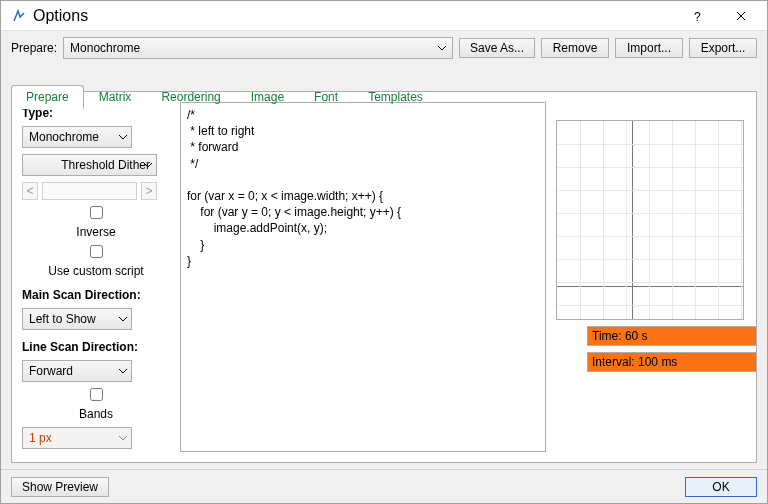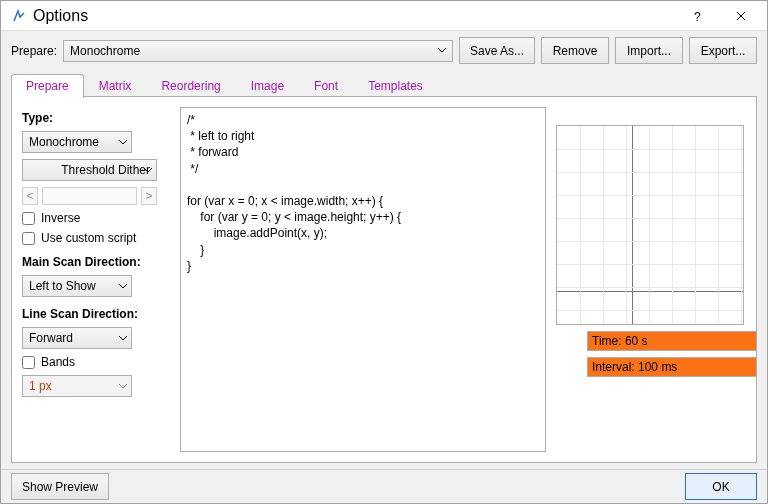--- a/index.html
+++ b/index.html
@@ -6,35 +6,35 @@
   body { margin: 0; background: #fff; }
   .window { width: 768px; height: 504px; border: 1px solid #a0a0a0; background: #f0f0f0; display: flex; flex-direction: column; }
   .titlebar { height: 30px; background: #fff; display: flex; align-items: center; padding: 0 4px; border-bottom: 1px solid #e0e0e0; }
   .titlebar .app-icon { width: 16px; height: 16px; margin: 0 6px; }
   .titlebar .title { flex: 1; font-size: 16px; color: #000; }
   .titlebar .winbtn { width: 44px; height: 28px; display: flex; align-items: center; justify-content: center; color: #000; }
   .toolbar { padding: 6px 10px; display: flex; align-items: center; gap: 6px; }
   .toolbar label { color: #000; }
   .preset-combo { flex: 1; height: 22px; background: linear-gradient(#f7f7f7,#e8e8e8); border: 1px solid #adadad; display: flex; align-items: center; padding: 0 6px; position: relative; }
   .preset-combo .arrow { position: absolute; right: 6px; }
-  .btn { height: 27px; min-width: 68px; padding: 0 10px; background: linear-gradient(#f7f7f7,#e6e6e6); border: 1px solid #adadad; display: inline-flex; align-items: center; justify-content: center; color: #000; }
+  .btn { height: 20px; min-width: 68px; padding: 0 10px; background: linear-gradient(#f7f7f7,#e6e6e6); border: 1px solid #adadad; display: inline-flex; align-items: center; justify-content: center; color: #000; }
   .tabs { display: flex; padding: 0 10px; margin-top: 2px; }
-  .tab { padding: 4px 14px 5px; border: 1px solid transparent; border-bottom: none; color: #a21caf; position: relative; top: 2px; background: transparent; }
+  .tab { padding: 4px 14px 5px; border: 1px solid transparent; border-bottom: none; color: #15803d; position: relative; top: 18px; background: transparent; }
   .tab.active { background: #fff; border-color: #adadad; border-top-left-radius: 3px; border-top-right-radius: 3px; z-index: 2; }
   .tabpanel { flex: 1; margin: 0 10px 6px; background: #fff; border: 1px solid #adadad; padding: 10px; display: flex; gap: 10px; overflow: hidden; }
   .leftcol { width: 148px; display: flex; flex-direction: column; gap: 6px; }
   .leftcol .heading { font-weight: bold; color: #000; margin-top: 4px; }
   .combo { height: 22px; width: 110px; background: linear-gradient(#f7f7f7,#e8e8e8); border: 1px solid #adadad; display: flex; align-items: center; padding: 0 6px; position: relative; }
   .combo .arrow { position: absolute; right: 4px; }
   .combo.w135 { width: 135px; justify-content: flex-end; }
   .combo.disabled { color: #c2410c; background: #f3f3f3; }
   .slider-row { display: flex; gap: 4px; align-items: center; width: 135px; }
   .slider-btn { width: 16px; height: 18px; border: 1px solid #d0d0d0; background: #f7f7f7; display:flex; align-items:center; justify-content:center; color:#999; font-size:10px; }
   .slider-track { flex:1; height: 18px; border:1px solid #d0d0d0; background:#fafafa; }
-  .chk { display: flex; align-items: center; gap: 6px; }
+  .chk { display: flex; align-items: center; gap: 6px; flex-direction: column; }
   .chk input { width: 13px; height: 13px; margin:0; }
   .codebox { flex: 1; border: 1px solid #adadad; background: #fff; padding: 4px 6px; font-family: "Segoe UI", sans-serif; font-size: 12px; white-space: pre; overflow: auto; line-height: 1.35; color:#000; }
   .rightcol { width: 190px; display: flex; flex-direction: column; gap: 6px; }
   .gridview { width: 188px; height: 200px; border: 1px solid #adadad; background: #fff; position: relative; margin-top: 18px; }
   .gridview .hline, .gridview .vline { position:absolute; background:#e8e8e8; }
   .gridview .axis { background:#777; }
   .spin { height: 20px; width: 188px; border: 1px solid #adadad; background: #f97316; display: flex; align-items: center; padding: 0 4px; position: relative; margin-left: 31px; }
   .spin .spinbtns { position:absolute; right:1px; top:1px; bottom:1px; width:16px; display:flex; flex-direction:column; }
   .spin .spinbtns div { flex:1; border-left:1px solid #c0c0c0; display:flex; align-items:center; justify-content:center; font-size:7px; background:#f3f3f3; }
   .footer { height: 34px; border-top: 1px solid #d0d0d0; display: flex; align-items: center; padding: 0 10px; gap: 8px; background:#f0f0f0; }

